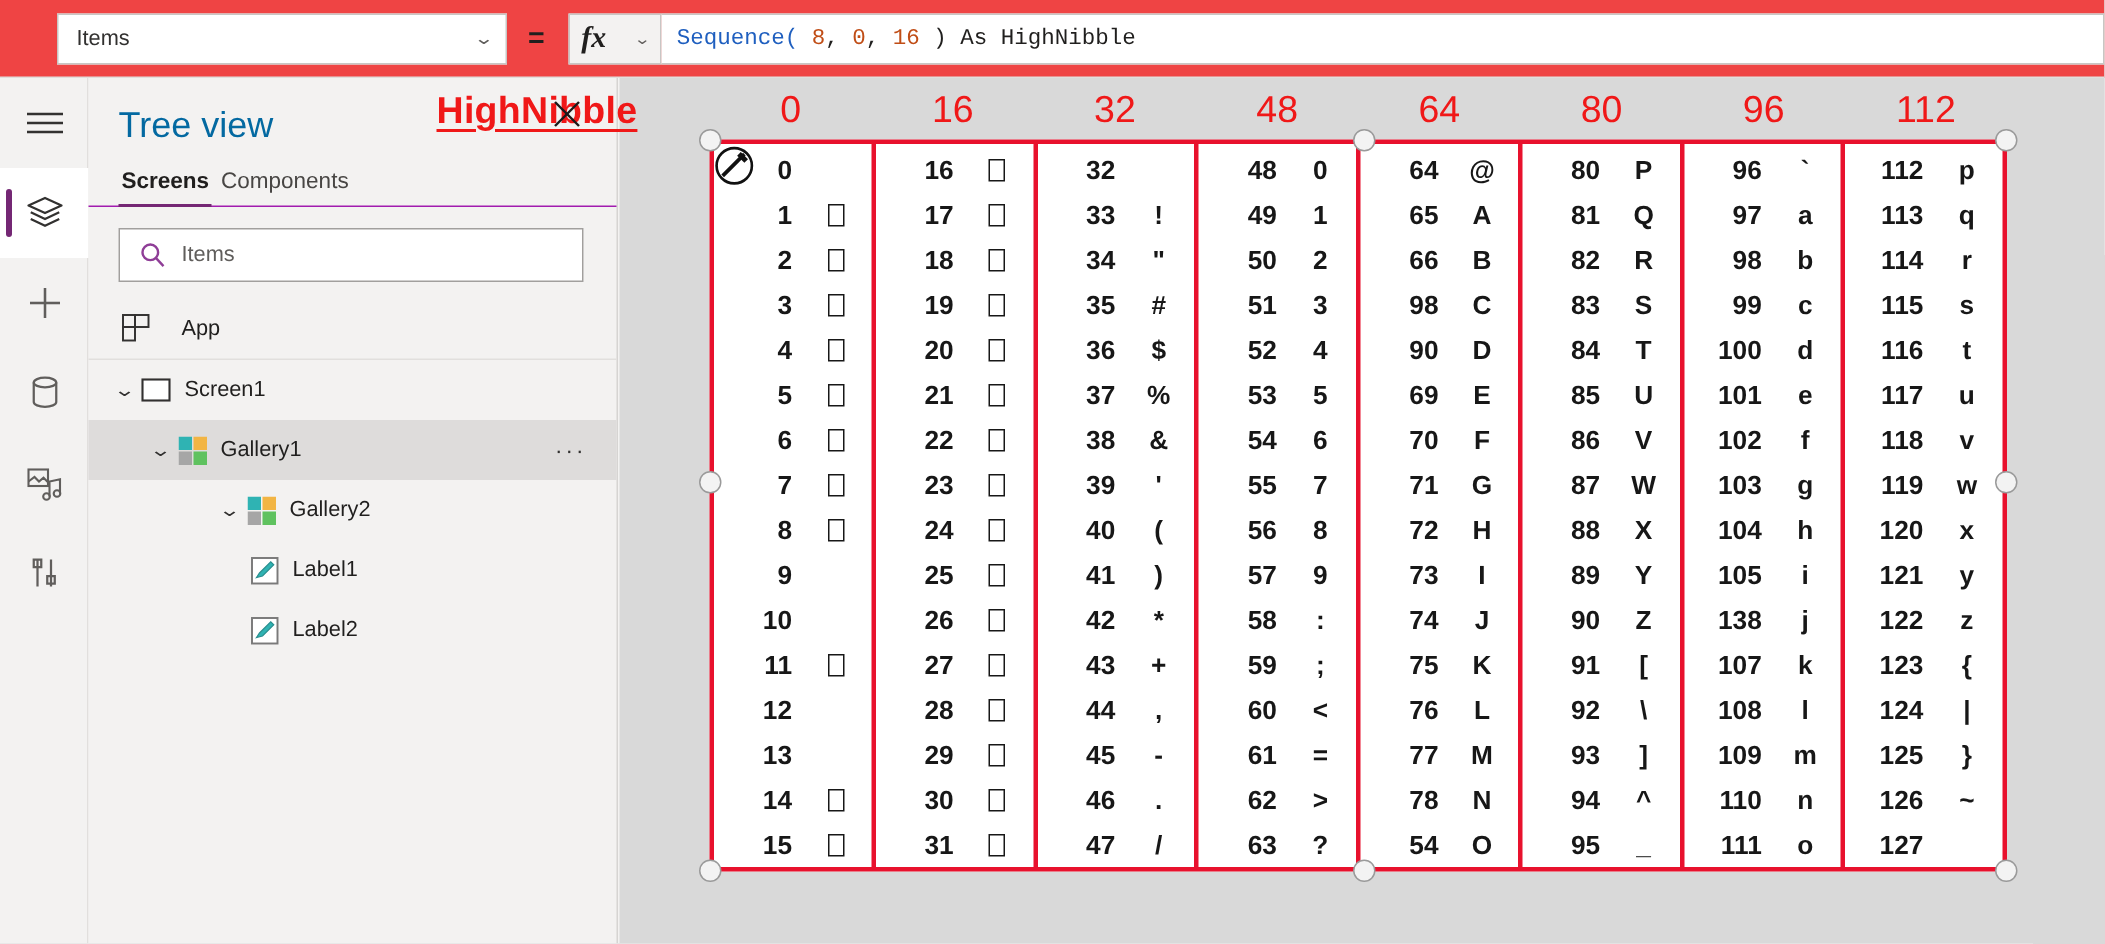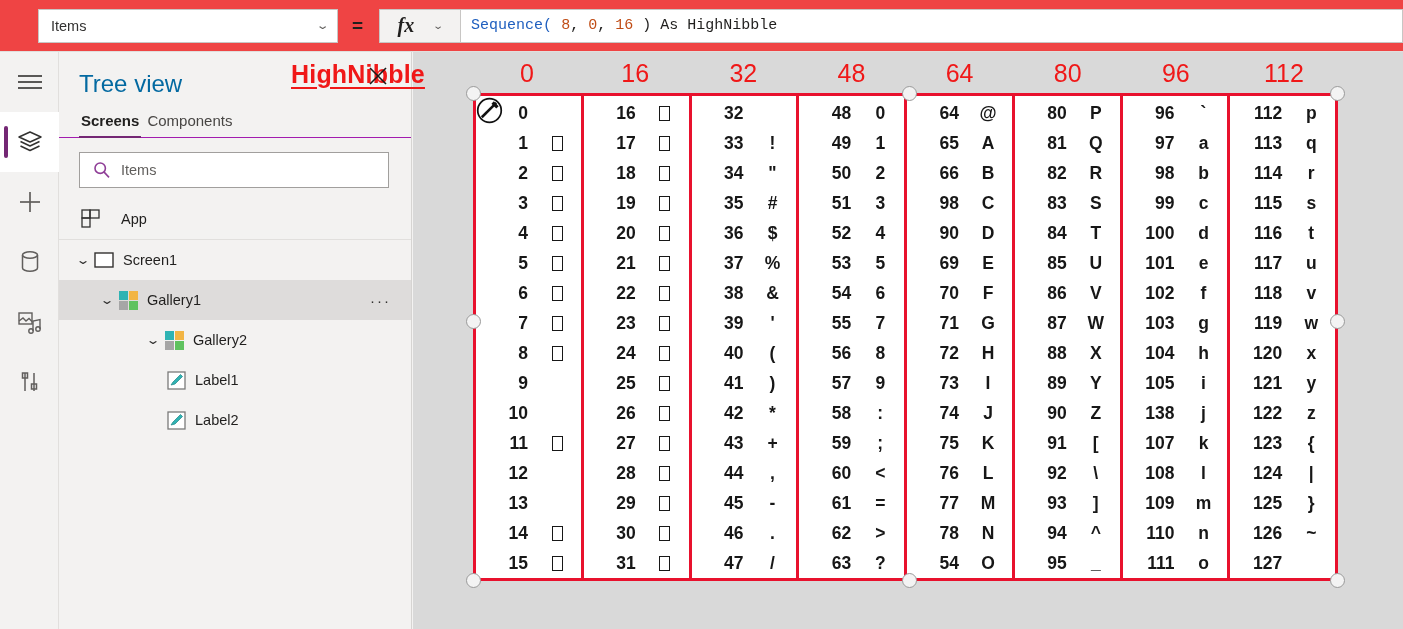--- a/index.html
+++ b/index.html
@@ -20,21 +20,21 @@
   }
   .prop-select{
     margin-left:38px;width:300px;height:34px;background:#fff;
     border:1px solid #c8c6c4;box-sizing:border-box;
     display:flex;align-items:center;justify-content:space-between;
     padding:0 10px 0 12px;font-size:14.5px;color:#323130;
   }
   .chev{font-size:11px;color:#605e5c;transform:scaleX(1.5);}
   .eq{margin:0 16px 0 14px;font-size:19px;font-weight:700;color:#201f1e;}
   .fx-box{
-    width:82px;height:34px;background:#f3f2f1;border:1px solid #c8c6c4;
+    width:62px;height:34px;background:#f3f2f1;border:1px solid #c8c6c4;
     box-sizing:border-box;display:flex;align-items:center;justify-content:center;gap:20px;
   }
   .fx-glyph{font-family:"Liberation Serif",serif;font-style:italic;font-size:20px;font-weight:600;}
   .fx-chev{font-size:10px;color:#605e5c;transform:scaleX(1.4);}
   .formula{
     flex:1;height:34px;background:#fff;border:1px solid #c8c6c4;border-left:none;
     box-sizing:border-box;display:flex;align-items:center;padding-left:10px;
     font-family:"Liberation Mono","DejaVu Sans Mono",monospace;font-size:15px;white-space:pre;
   }
   .tk-fn{color:#1f5fbf;} .tk-num{color:#c04d16;} .tk-pl{color:#201f1e;}

